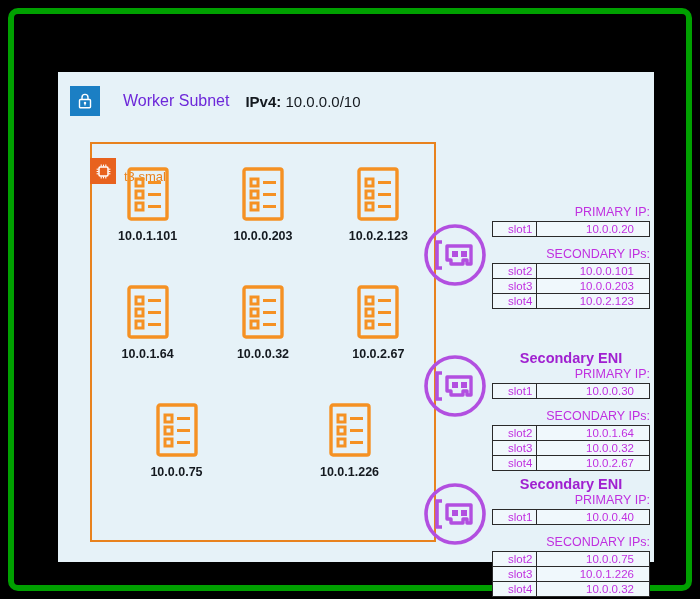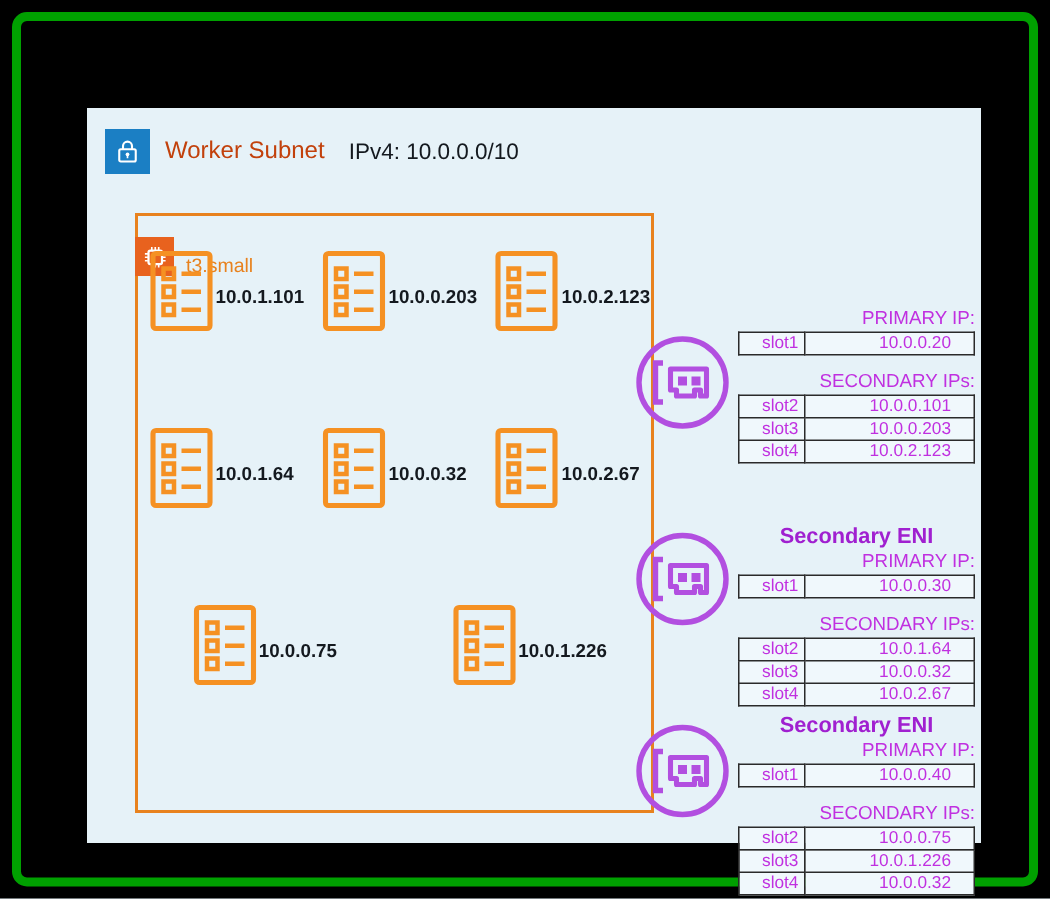--- a/index.html
+++ b/index.html
@@ -46,32 +46,32 @@
   .lock-badge {
     width: 30px;
     height: 30px;
     background: #1b7fc4;
     display: flex;
     align-items: center;
     justify-content: center;
     flex: 0 0 auto;
   }
   #subnet-title {
-    color: #c2410c;
+    color: #6d28d9;
     font-size: 16px;
-    margin-left: 10px;
+    margin-left: 23px;
     white-space: nowrap;
   }
   #subnet-ipv4 {
     font-size: 15px;
     color: #14191f;
     margin-left: 16px;
     white-space: nowrap;
   }
-  #subnet-ipv4 b { font-weight: normal; }
+  #subnet-ipv4 b { font-weight: bold; }
 
   
   #instance-box {
     position: absolute;
     left: 32px;
     top: 70px;
     width: 346px;
     height: 400px;
     border: 2px solid #e8821e;
     background: transparent;
@@ -118,21 +118,21 @@
     justify-content: space-around;
     align-items: flex-start;
   }
   .pod-row.r0 { top: 0px; }
   .pod-row.r1 { top: 118px; }
   .pod-row.r2 { top: 236px; }
 
   .pod-cell {
     width: 100px;
     display: flex;
-    flex-direction: row;
+    flex-direction: column;
     align-items: center;
   }
   .pod-ip {
     margin-top: 7px;
     font-size: 12.5px;
     font-weight: bold;
     color: #14191f;
     white-space: nowrap;
   }
 

